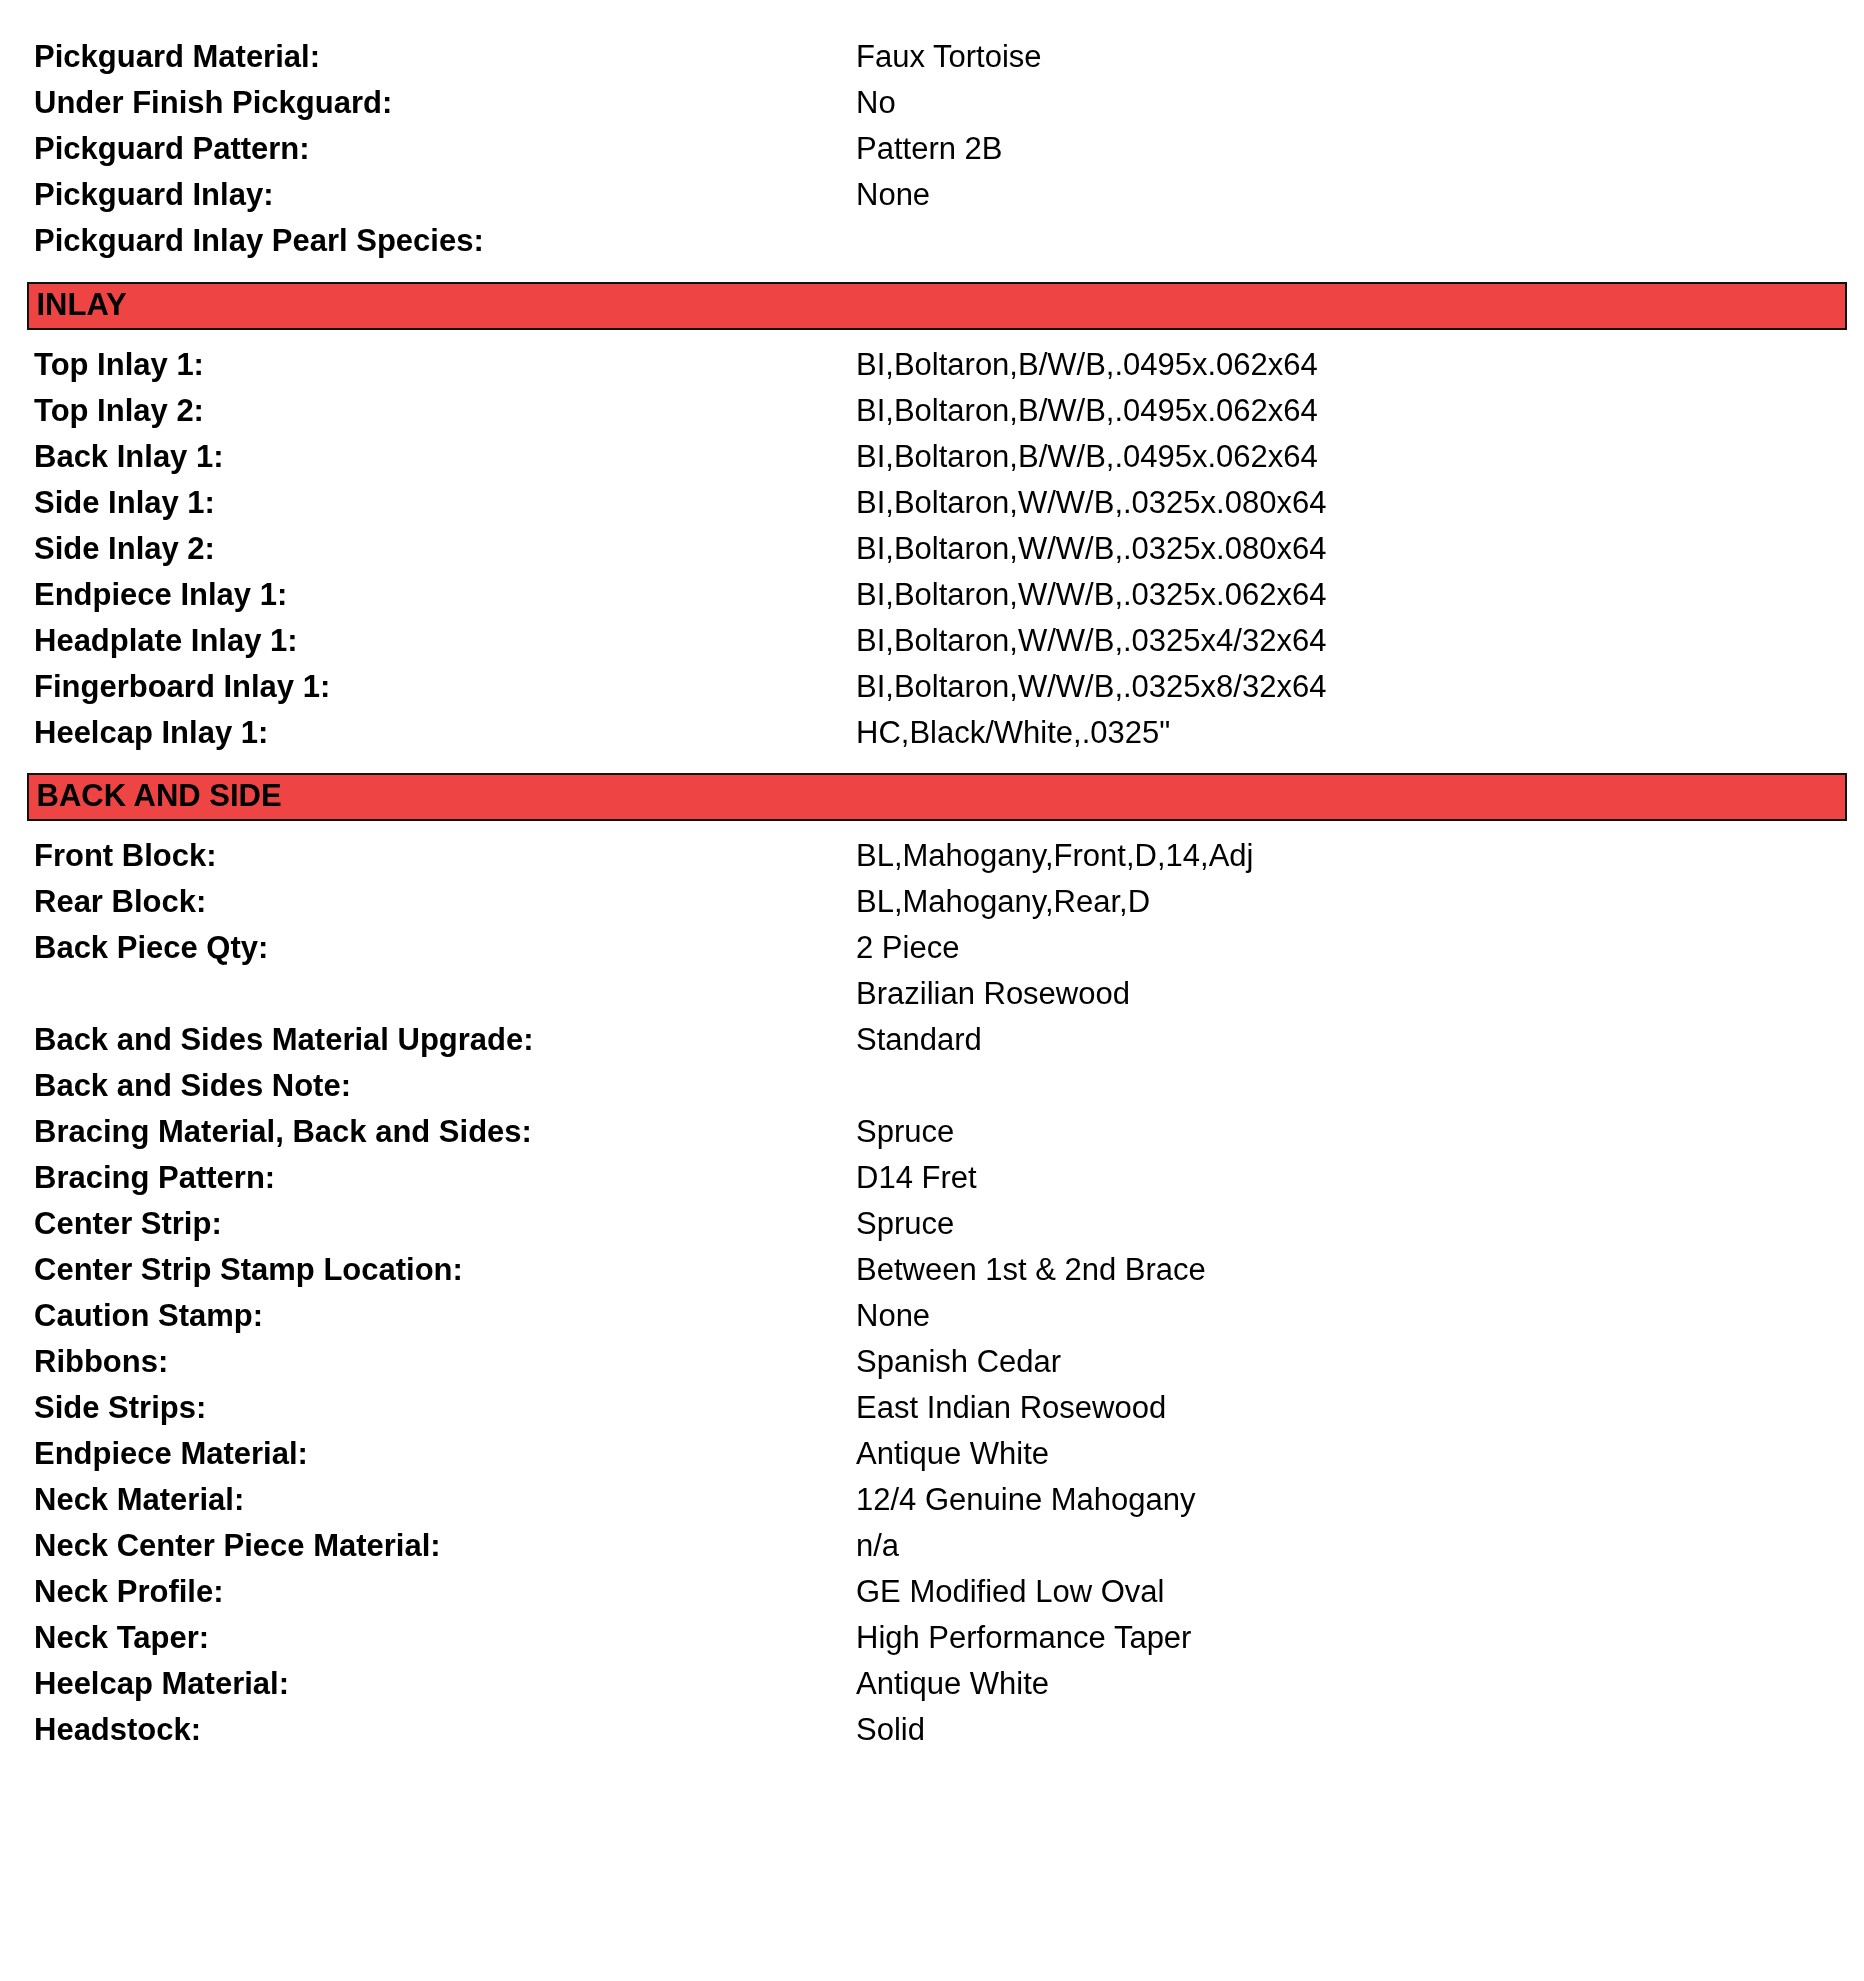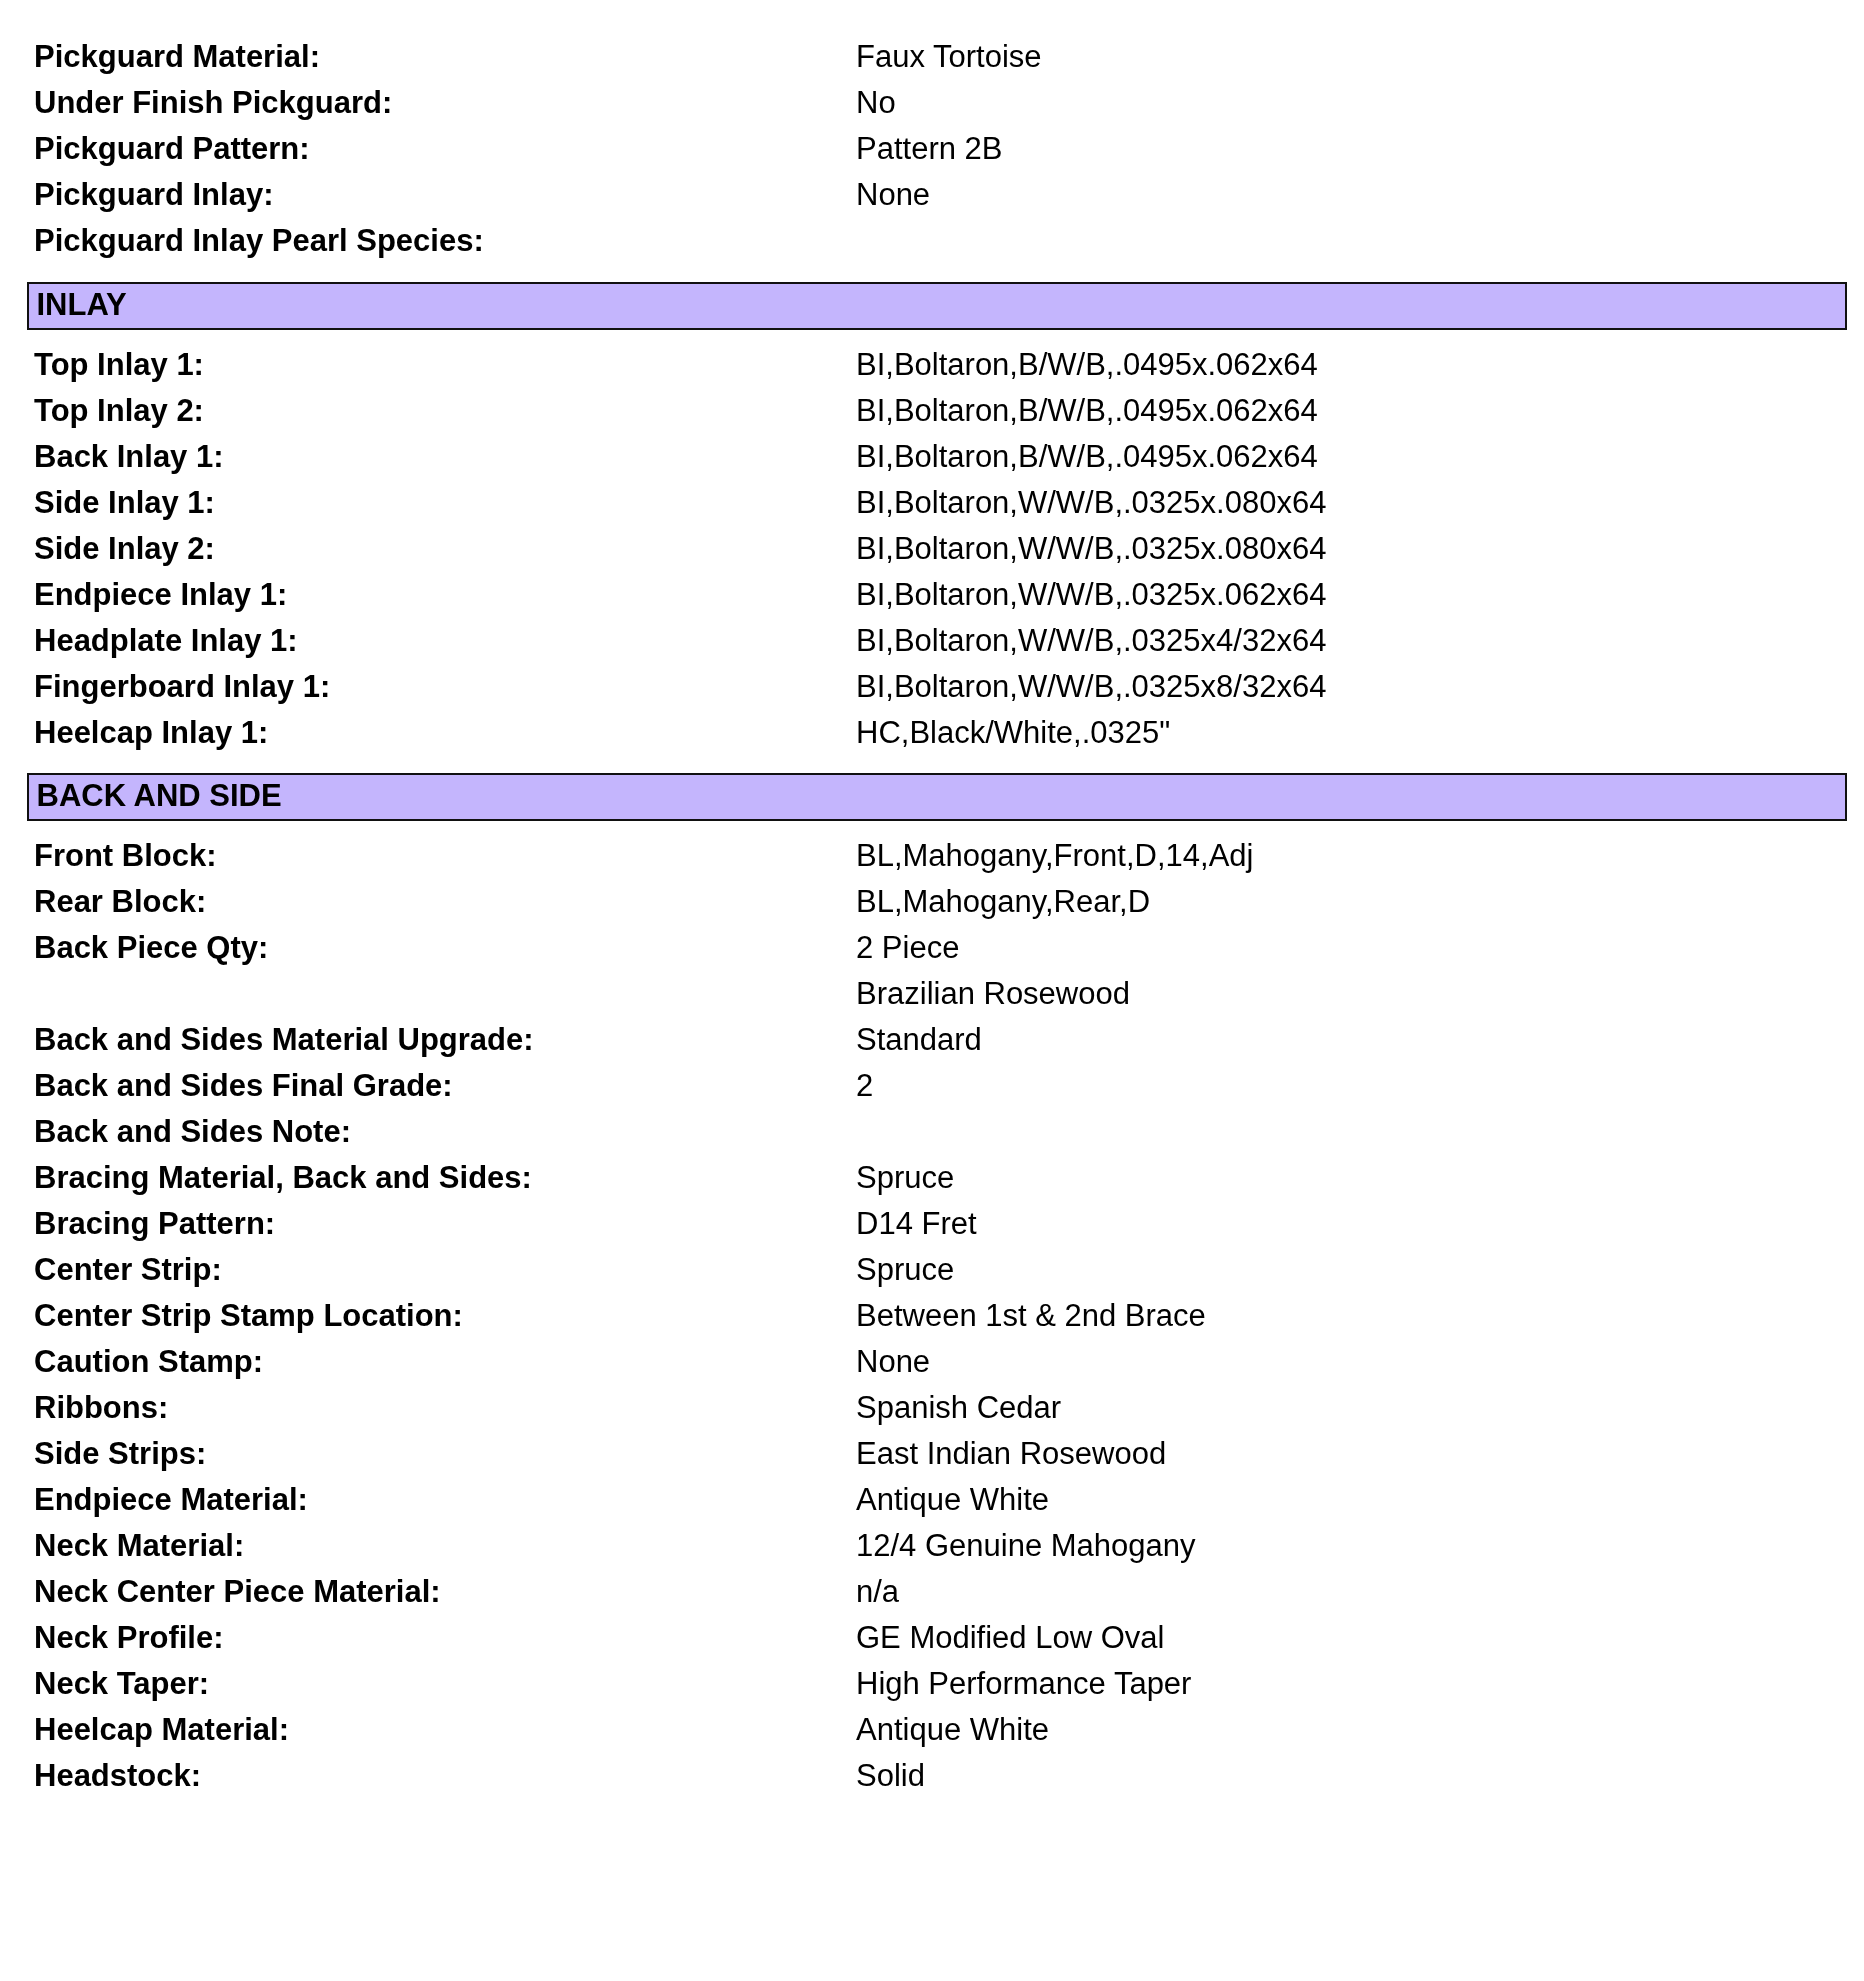--- a/index.html
+++ b/index.html
@@ -9,21 +9,21 @@
   }
   #doc { position: absolute; left: 0; top: 34px; width: 1724px; }
   .row {
     position: relative; height: 46px; line-height: 46px;
     font-size: 31px; white-space: nowrap;
   }
   .row .label { position: absolute; left: 34px; font-weight: bold; }
   .row .value { position: absolute; left: 856px; font-weight: normal; }
   .section-header {
     position: relative; margin-left: 27px; width: 1816px; height: 44px;
-    border: 2.8px solid #111; background: #c4b5fd; box-sizing: content-box;
+    border: 2.8px solid #111; background: #ef4444; box-sizing: content-box;
     font-size: 31px; font-weight: bold; line-height: 41px;
     margin-top: 17.7px; margin-bottom: 12px;
   }
   .section-header span { position: absolute; left: 7.5px; top: 0; }
 </style>
 </head>
 <body>
 
 <div id="doc">
     <div>
@@ -106,24 +106,20 @@
         <span class="value">2 Piece</span>
       </div>
       <div class="row">
         <span class="value">Brazilian Rosewood</span>
       </div>
       <div class="row">
         <span class="label">Back and Sides Material Upgrade:</span>
         <span class="value">Standard</span>
       </div>
       <div class="row">
-        <span class="label">Back and Sides Final Grade:</span>
-        <span class="value">2</span>
-      </div>
-      <div class="row">
         <span class="label">Back and Sides Note:</span>
         <span class="value"></span>
       </div>
       <div class="row">
         <span class="label">Bracing Material, Back and Sides:</span>
         <span class="value">Spruce</span>
       </div>
       <div class="row">
         <span class="label">Bracing Pattern:</span>
         <span class="value">D14 Fret</span>

